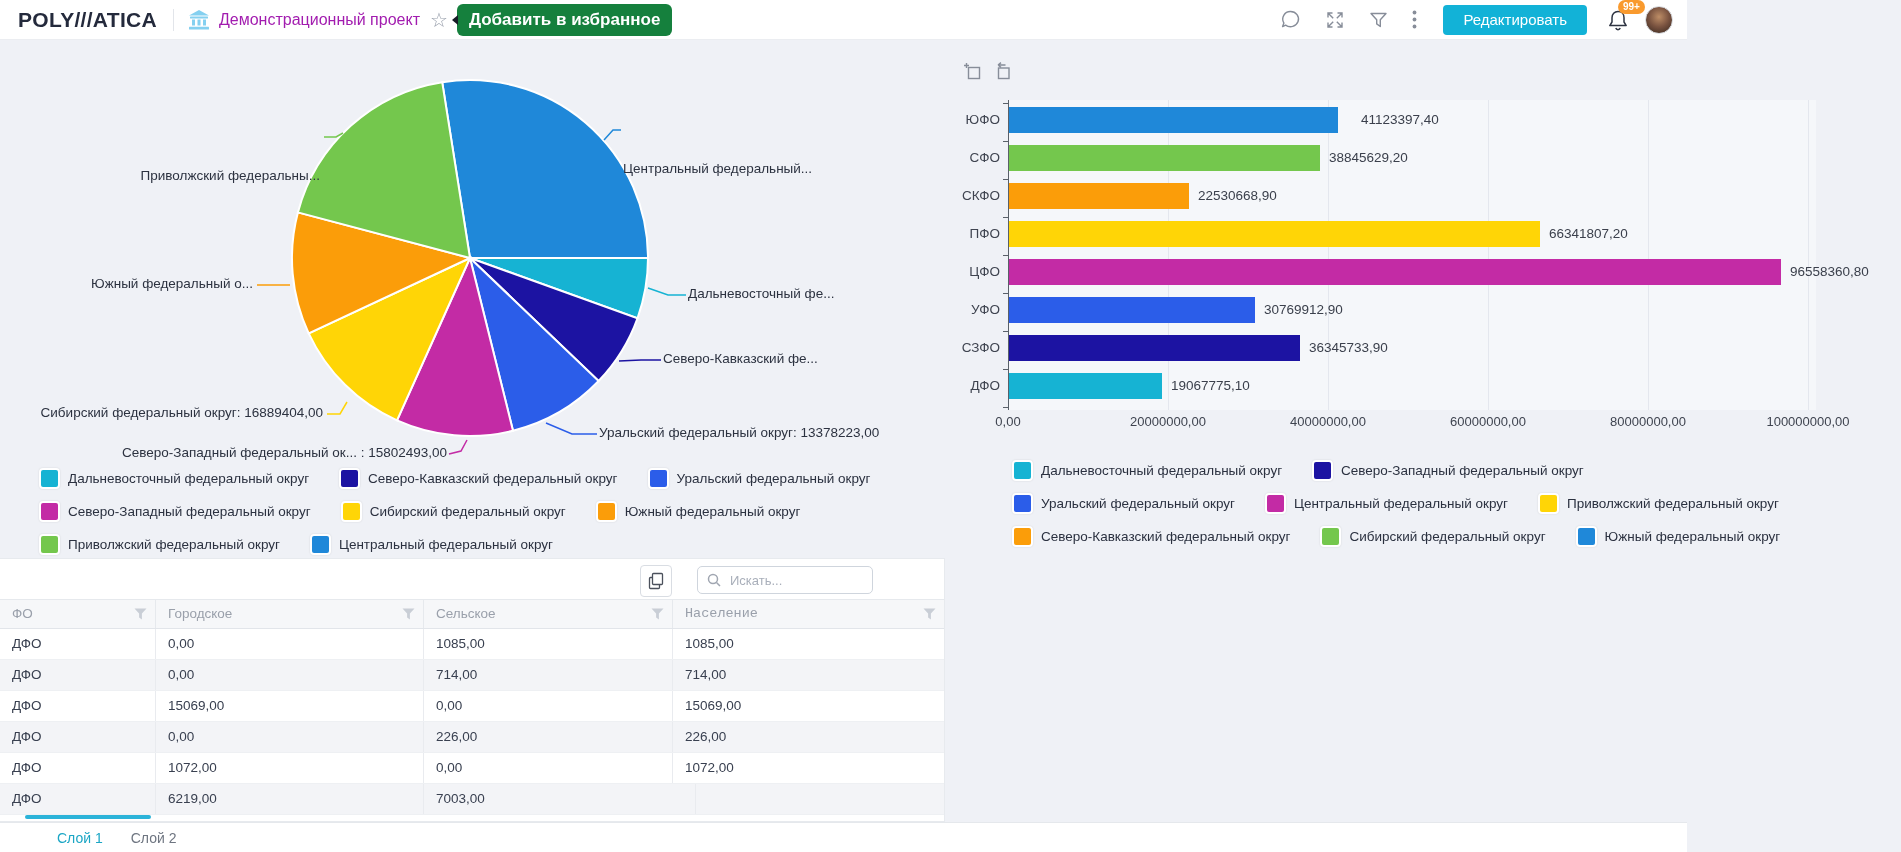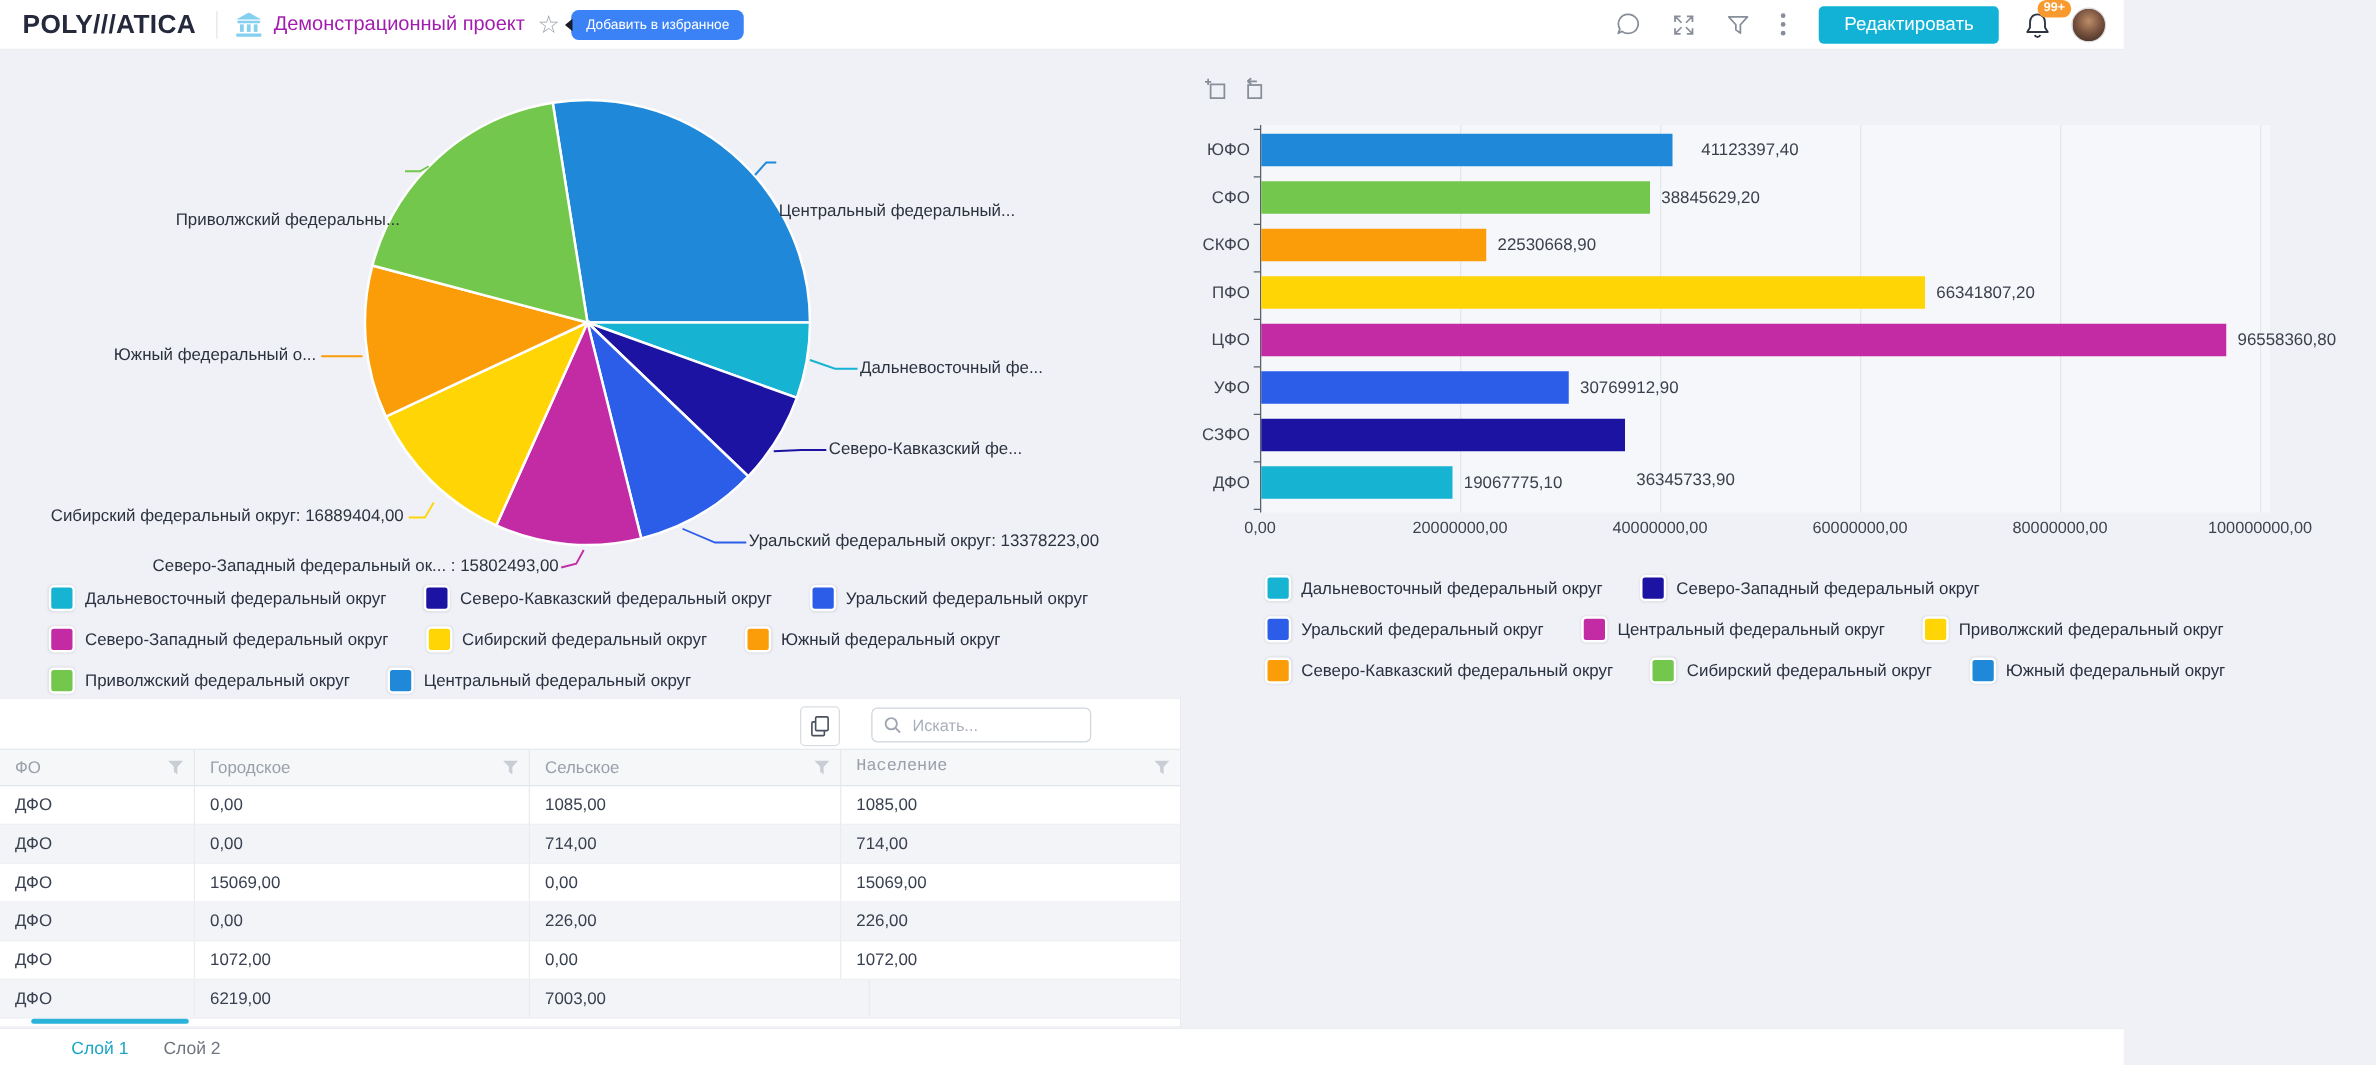--- a/index.html
+++ b/index.html
@@ -1,26 +1,26 @@
 <!DOCTYPE html>
 <html><head>
 <meta charset="utf-8">
 <style>
   html,body{width:1901px;height:852px;margin:0;overflow:hidden;
     font-family:"Liberation Sans","DejaVu Sans",sans-serif;background:#eff1f6;}
-  .app{position:relative;width:1687px;height:852px;padding-left:12px;}
+  .app{position:relative;width:1687px;height:852px;}
   
   header{position:absolute;top:0;left:0;right:0;height:40px;background:#fff;
     border-bottom:1px solid #ebedf1;display:flex;align-items:center;padding:0 14px 0 18px;box-sizing:border-box;z-index:5;}
   .logo{font-weight:bold;font-size:21px;color:#242a3c;letter-spacing:.3px;white-space:nowrap;}
   .hdr-divider{width:1px;height:22px;background:#e2e5ea;margin:0 14px 0 16px;}
   .bank{margin-right:9px;display:flex;}
   .title{font-size:16px;color:#a21caf;margin-right:10px;white-space:nowrap;}
   .star{font-size:20px;color:#9aa1ad;margin-right:9px;cursor:pointer;line-height:1;}
-  .tooltip{position:relative;background:#3b82f6;color:#fff;font-size:11px;padding:6px 12px;border-radius:6px;white-space:nowrap;}
+  .tooltip{position:relative;background:#15803d;color:#fff;font-size:17px;padding:6px 12px;border-radius:6px;white-space:nowrap;font-weight:bold;}
   .tooltip .arrow{position:absolute;left:-5px;top:50%;transform:translateY(-50%);width:0;height:0;
     border-top:5px solid transparent;border-bottom:5px solid transparent;border-right:6px solid #181c28;}
   .hdr-right{margin-left:auto;display:flex;align-items:center;}
   .hicon{margin-left:24px;display:flex;cursor:pointer;}
   .edit-btn{margin-left:26px;height:30px;padding:0 20px;background:#12b2d7;color:#fff;border:none;border-radius:4px;
     font-size:15px;font-family:Liberation Sans, sans-serif;cursor:pointer;}
   .bell-wrap{position:relative;margin-left:20px;cursor:pointer;display:flex;}
   .badge{position:absolute;top:-9px;left:11px;background:#f99a2e;color:#fff;font-size:10px;font-weight:bold;
     padding:2px 5px;border-radius:9px;line-height:1;}
   .avatar{width:28px;height:28px;border-radius:50%;margin-left:16px;cursor:pointer;
@@ -265,21 +265,21 @@
           <div class="bar-rect" style="left: 59px; top: 181px; width: 531px; background: rgb(255, 213, 6);"></div>
           <div class="bar-val" style="left: 599px; top: 181px;">66341807,20</div>
           <div class="bar-cat" style="top: 219px;">ЦФО</div>
           <div class="bar-rect" style="left: 59px; top: 219px; width: 772px; background: rgb(195, 43, 165);"></div>
           <div class="bar-val" style="left: 840px; top: 219px;">96558360,80</div>
           <div class="bar-cat" style="top: 257px;">УФО</div>
           <div class="bar-rect" style="left: 59px; top: 257px; width: 246px; background: rgb(43, 93, 233);"></div>
           <div class="bar-val" style="left: 314px; top: 257px;">30769912,90</div>
           <div class="bar-cat" style="top: 295px;">СЗФО</div>
           <div class="bar-rect" style="left: 59px; top: 295px; width: 291px; background: rgb(28, 19, 162);"></div>
-          <div class="bar-val" style="left: 359px; top: 295px; margin-top: 36px;">36345733,90</div>
+          <div class="bar-val" style="left: 359px; top: 295px;">36345733,90</div>
           <div class="bar-cat" style="top: 333px;">ДФО</div>
           <div class="bar-rect" style="left: 59px; top: 333px; width: 153px; background: rgb(22, 179, 211);"></div>
           <div class="bar-val" style="left: 221px; top: 333px;">19067775,10</div>
           <div class="x-label" style="left: 58px;">0,00</div>
           <div class="x-label" style="left: 218px;">20000000,00</div>
           <div class="x-label" style="left: 378px;">40000000,00</div>
           <div class="x-label" style="left: 538px;">60000000,00</div>
           <div class="x-label" style="left: 698px;">80000000,00</div>
           <div class="x-label" style="left: 858px;">100000000,00</div>
         </div>

